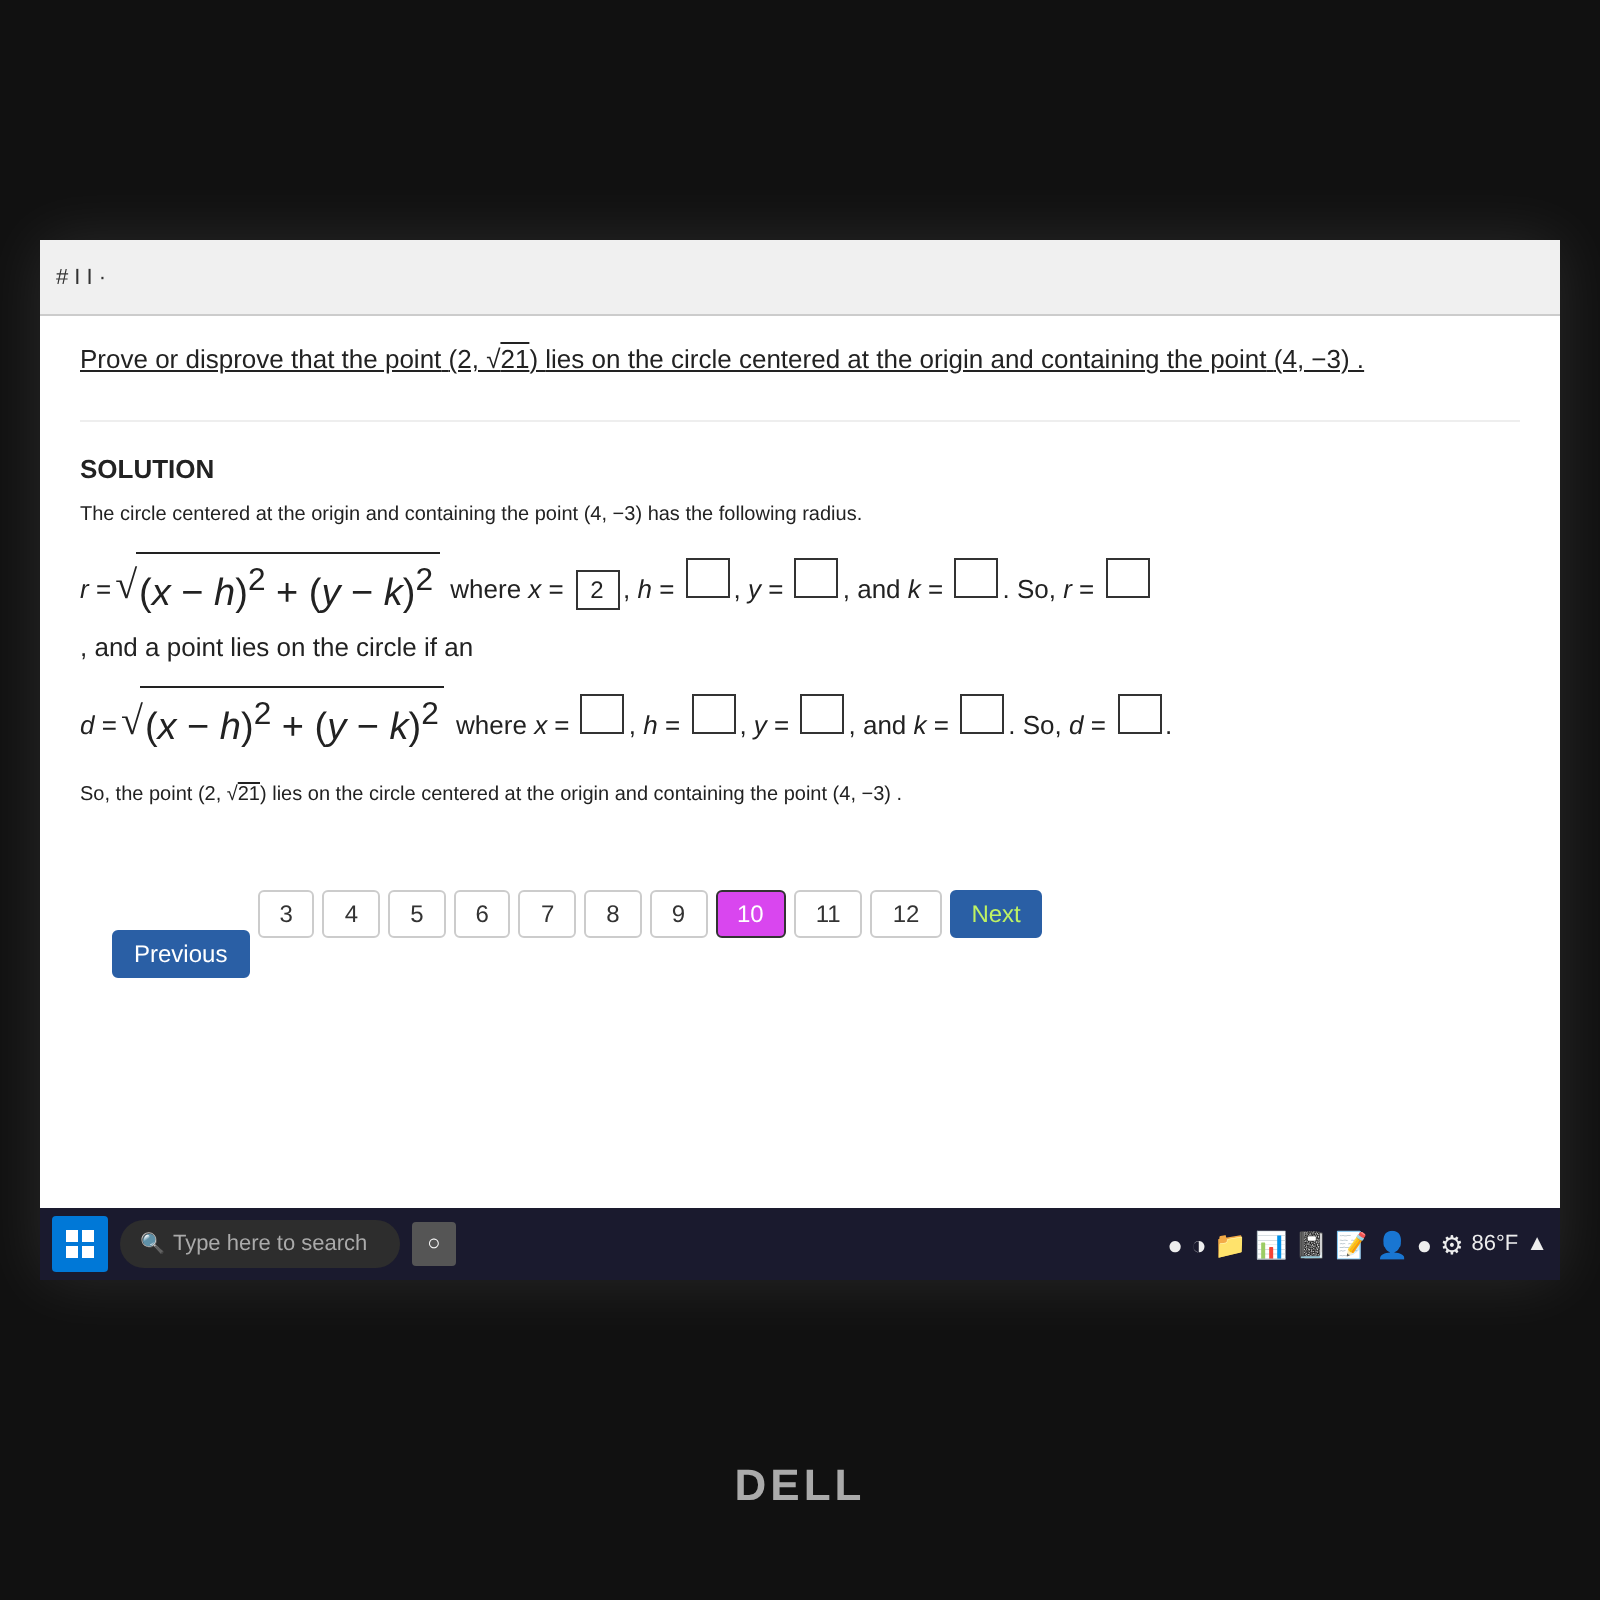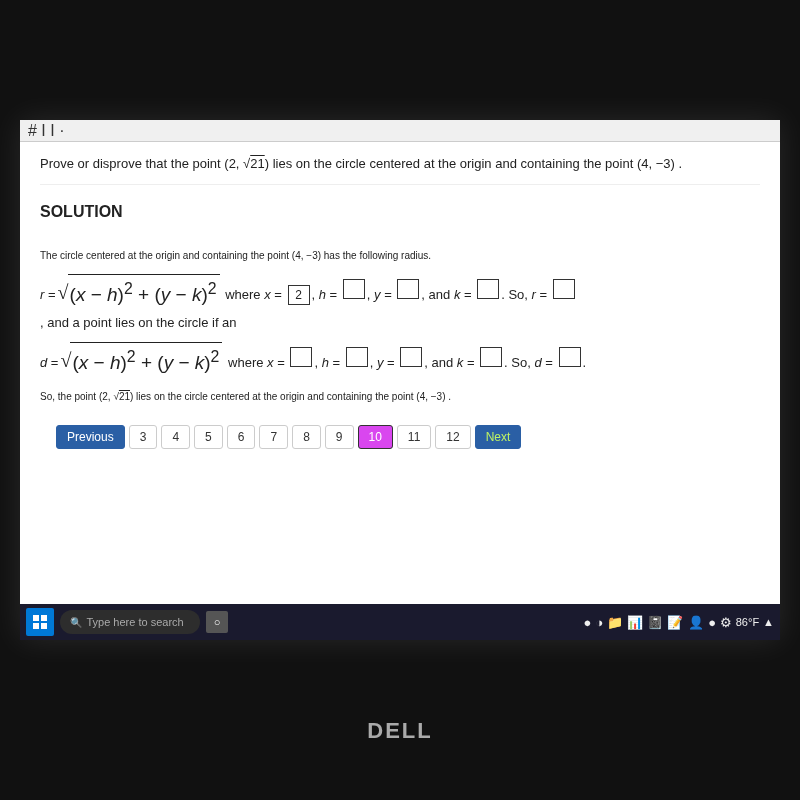--- a/index.html
+++ b/index.html
@@ -24,47 +24,48 @@
       width: 760px;
       height: 520px;
       background: #fff;
       position: relative;
       margin-top: -40px;
       box-shadow: 0 0 30px rgba(255,255,255,0.1);
     }
 
     .taskbar-top {
       background: #f0f0f0;
-      height: 22px;
+      height: 38px;
       display: flex;
       align-items: center;
       padding: 0 8px;
       border-bottom: 1px solid #ccc;
-      font-size: 16px;
+      font-size: 11px;
       color: #333;
     }
 
     .content-area {
       padding: 12px 20px;
       font-size: 13px;
       color: #222;
       line-height: 1.6;
     }
 
     .question-line {
       font-size: 13px;
       margin-bottom: 14px;
       border-bottom: 1px solid #eee;
-      padding-bottom: 9px;
+      padding-bottom: 19px;
+      text-decoration: underline;
     }
 
     .solution-header {
       font-weight: bold;
-      font-size: 16px;
-      margin-bottom: 24px;
+      font-size: 13px;
+      margin-bottom: 4px;
     }
 
     .solution-text {
       font-size: 10px;
       margin-bottom: 10px;
     }
 
     .formula-line {
       font-size: 13px;
       margin-bottom: 8px;
@@ -105,20 +106,21 @@
       cursor: pointer;
       font-size: 12px;
       background: #fff;
       color: #333;
     }
 
     .nav-btn.prev {
       background: #2a5fa5;
       color: #fff;
       border-color: #2a5fa5;
+      margin-top: 39px;
     }
 
     .nav-btn.next {
       background: #2a5fa5;
       color: #bef264;
       border-color: #2a5fa5;
     }
 
     .nav-btn.active {
       background: #d946ef;
@@ -166,21 +168,21 @@
       display: flex;
       align-items: center;
       gap: 4px;
       margin-left: auto;
       color: #eee;
       font-size: 11px;
     }
 
     .dell-logo {
       position: absolute;
-      bottom: 56px;
+      bottom: 44px;
       left: 50%;
       transform: translateX(-50%);
       font-size: 22px;
       font-weight: bold;
       color: #aaa;
       letter-spacing: 2px;
       font-family: Arial, sans-serif;
     }
 
     .sqrt-wrapper {

